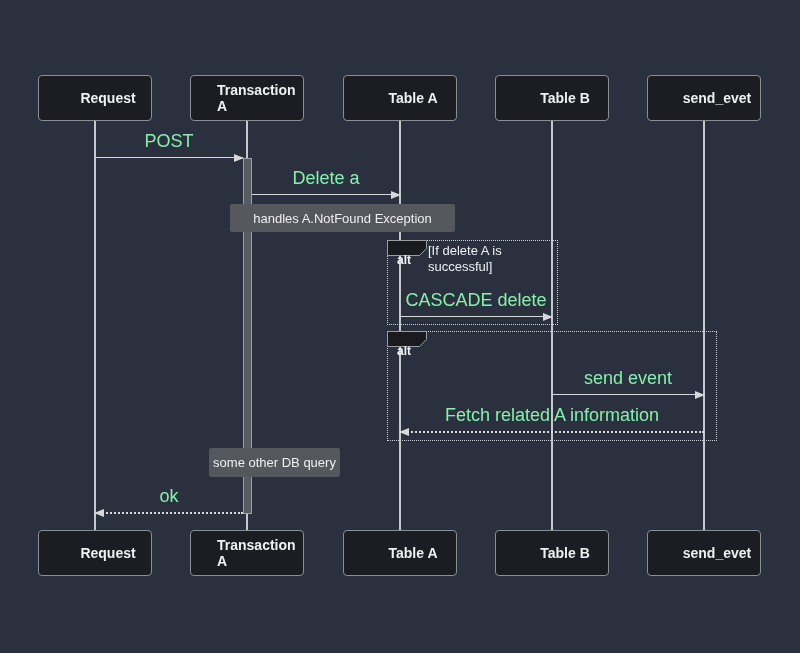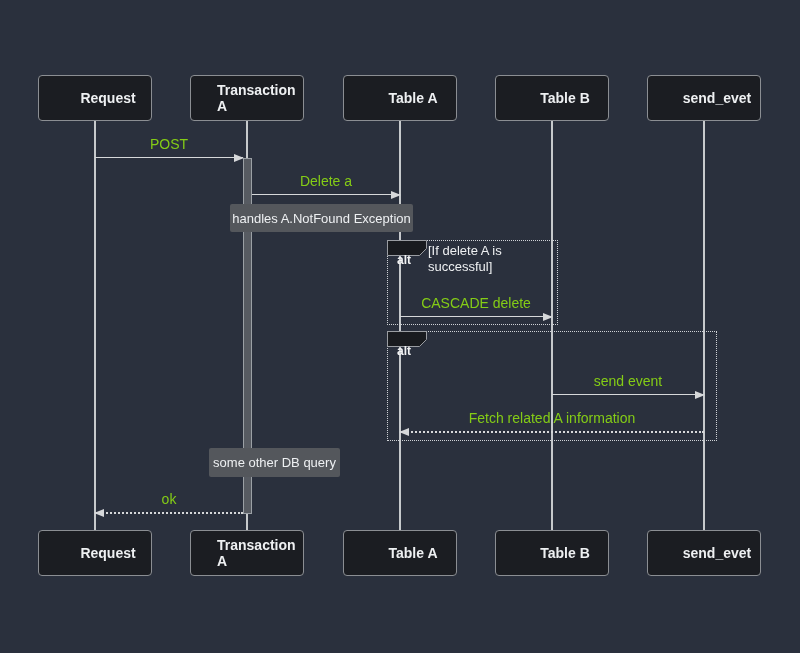--- a/index.html
+++ b/index.html
@@ -40,36 +40,36 @@
   .msg .head-right{
     position:absolute;right:-1px;top:-3.5px;width:0;height:0;
     border-left:10px solid #d6d8da;border-top:4.5px solid transparent;border-bottom:4.5px solid transparent;
   }
   .msg .head-left{
     position:absolute;left:-1px;top:-3.5px;width:0;height:0;
     border-right:10px solid #d6d8da;border-top:4.5px solid transparent;border-bottom:4.5px solid transparent;
   }
   .msg .label{
     position:absolute;left:0;right:0;bottom:5px;text-align:center;
-    font-size:14px;color:#84cc16;white-space:nowrap;
+    font-size:18px;color:#86efac;white-space:nowrap;
   }
   #msg-post{left:95px;top:157px;width:148px;}
   #msg-delete{left:252px;top:194px;width:148px;}
   #msg-cascade{left:400px;top:316px;width:152px;}
   #msg-send{left:552px;top:394px;width:152px;}
   #msg-fetch{left:400px;top:431px;width:304px;}
   #msg-ok{left:95px;top:512px;width:148px;}
 
   
   .note{
     position:absolute;background:#54575c;border-radius:2px;
     display:flex;align-items:center;justify-content:center;
     font-size:13px;color:#eef0f2;white-space:nowrap;
   }
-  #note-exception{left:230px;top:204px;width:183px;height:28px;}
+  #note-exception{left:230px;top:204px;width:225px;height:28px;}
   #note-db{left:182px;top:448px;width:131px;height:29px;margin-left:27px;}
 
   
   .frame{position:absolute;border:1px dotted #cfd2d6;box-sizing:border-box;}
   #alt1{left:387px;top:240px;width:171px;height:85px;}
   #alt2{left:387px;top:331px;width:330px;height:110px;}
   .alt-tab{position:absolute;top:-1px;left:-1px;width:40px;height:16px;}
   .alt-tab svg{display:block;}
   .alt-tab .alt-text{
     position:absolute;top:13px;left:0;width:34px;text-align:center;

